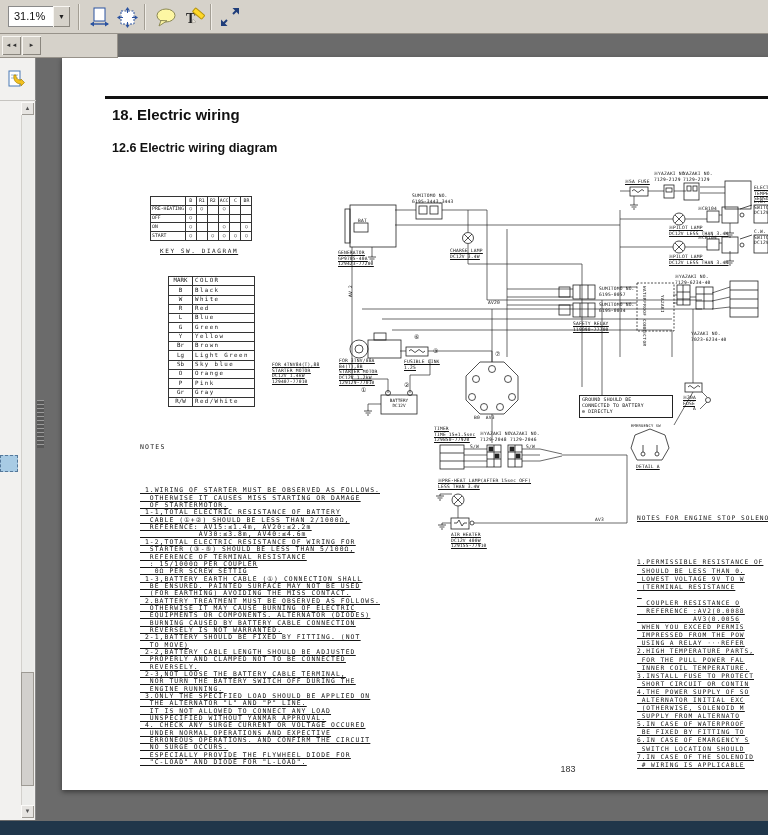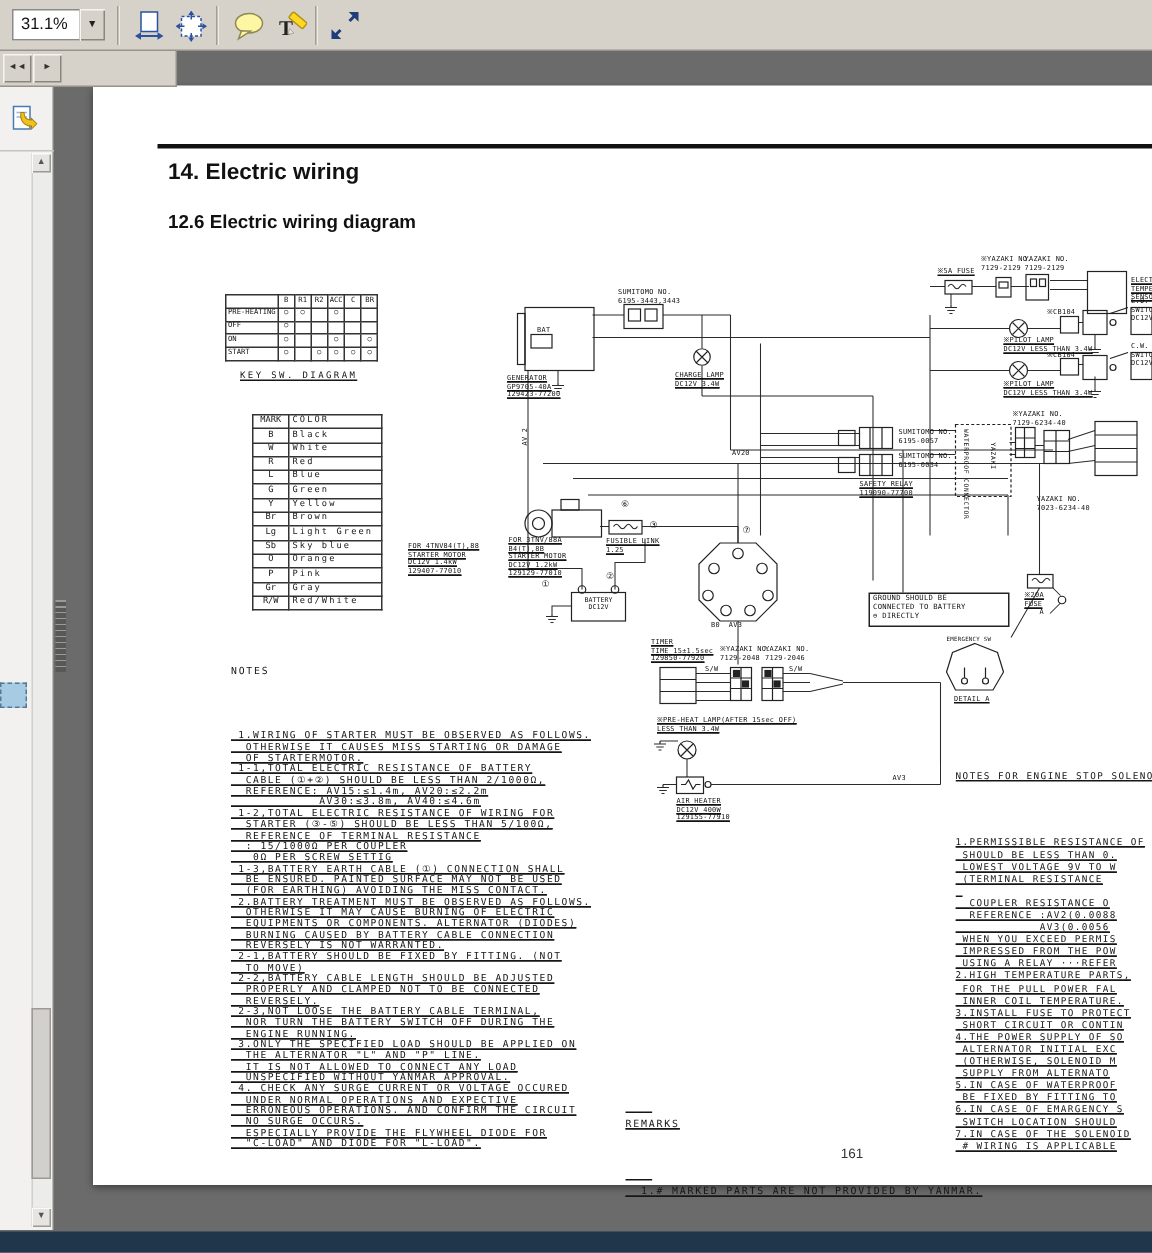--- a/index.html
+++ b/index.html
@@ -32,21 +32,21 @@
 .pagenum{position:absolute;left:486px;top:707px;width:40px;text-align:center;font-size:9px;color:#333}
 .keysw{position:absolute;left:88px;top:139px;border-collapse:collapse}
 .keysw td{border:1px solid #333;font:4.8px/1 "DejaVu Sans Mono",monospace;height:8.8px;min-width:11px;text-align:center;padding:0 1px;color:#161616}
 .keysw td:first-child{min-width:34px;text-align:left}
 .keysw-cap{position:absolute;left:98px;top:191px;font:6px/1 "DejaVu Sans Mono",monospace;letter-spacing:1.6px;text-decoration:underline;color:#161616}
 .markcolor{position:absolute;left:106px;top:219px;border-collapse:collapse}
 .markcolor td{border:1px solid #333;font:5.8px/1 "DejaVu Sans Mono",monospace;height:9.3px;padding:0 2px;color:#161616}
 .markcolor td:first-child{min-width:24px;text-align:center}
 .markcolor td:nth-child(2){min-width:62px;letter-spacing:1.4px}
 
-.notes{position:absolute;left:92px;top:351px;width:296px;white-space:pre;color:#161616}
+.notes{position:absolute;left:78px;top:351px;width:296px;white-space:pre;color:#161616}
 .notes .ntitle{font:6.5px/7.4px "DejaVu Sans Mono",monospace;letter-spacing:1.2px}
 .notes .nlines div{font:6.4px/7.35px "DejaVu Sans Mono",monospace;letter-spacing:1.05px}
 .rnotes{position:absolute;left:575px;top:421px;width:131px;overflow:hidden;white-space:pre;color:#161616}
 .rnotes .ntitle{font:6.2px/8.4px "DejaVu Sans Mono",monospace;letter-spacing:1px;text-decoration:underline}
 .rnotes .nlines div{font:6.2px/8.1px "DejaVu Sans Mono",monospace;letter-spacing:.95px}
 .remarks{position:absolute;left:355px;top:652px;white-space:pre;color:#161616}
 .remarks div{font:6.6px/9px "DejaVu Sans Mono",monospace;letter-spacing:1.2px}
 .ul,.ul div{text-decoration:underline}
 .blank{text-decoration:none !important}
 
@@ -132,21 +132,21 @@
   <div class="thumbsel"></div>
   <div class="vsb-track"></div>
   <button class="vsb-btn" style="top:44px">▲</button>
   <div class="vsb-thumb"></div>
   <button class="vsb-btn" style="top:747px">▼</button>
 </div>
 <div class="splitter"></div>
 
 <div class="page">
   <div class="headrule"></div>
-  <div class="h1">14. Electric wiring</div>
+  <div class="h1">18. Electric wiring</div>
   <div class="h2">12.6 Electric wiring diagram</div>
 
   <svg class="diagram-svg" width="535" height="380" viewBox="205 110 535 380">
     <g stroke="#2b2b2b" stroke-width="0.7" fill="none">
       <path d="M333,153 H354 M380,153 H425 M406,153 V175 M406,187 V207 M406,207 H520"></path>
       <path d="M425,153 V243 M333,168 H558 M425,243 H640 M300,252 H640 M320,262 H610 M330,273 H610"></path>
       <path d="M290,190 V322 M338,294 H344 M366,294 H430 V305 M445,172 V300"></path>
       <path d="M445,232 H511 M445,240 H511 M445,248 H511 M520,207 V330 M540,243 V338 M558,153 V300"></path>
       <path d="M558,162 H611 M623,162 H645 M558,190 H611 M623,190 H645 M657,158 H660 M657,186 H660"></path>
       <path d="M558,134 H568 M586,134 H602 M612,134 H624 M638,130 H663 M638,136 H663 M572,139 V146"></path>
@@ -468,21 +468,17 @@
 
   <div class="notes">
     <div class="ntitle">NOTES</div>
     <div class="nlines ul"><div> 1.WIRING OF STARTER MUST BE OBSERVED AS FOLLOWS.</div><div>  OTHERWISE IT CAUSES MISS STARTING OR DAMAGE</div><div>  OF STARTERMOTOR.</div><div> 1-1,TOTAL ELECTRIC RESISTANCE OF BATTERY</div><div>  CABLE (①+②) SHOULD BE LESS THAN 2/1000Ω,</div><div>  REFERENCE: AV15:≤1.4m, AV20:≤2.2m</div><div>            AV30:≤3.8m, AV40:≤4.6m</div><div> 1-2,TOTAL ELECTRIC RESISTANCE OF WIRING FOR</div><div>  STARTER (③-⑤) SHOULD BE LESS THAN 5/100Ω,</div><div>  REFERENCE OF TERMINAL RESISTANCE</div><div>  : 15/1000Ω PER COUPLER</div><div>   0Ω PER SCREW SETTIG</div><div> 1-3,BATTERY EARTH CABLE (①) CONNECTION SHALL</div><div>  BE ENSURED. PAINTED SURFACE MAY NOT BE USED</div><div>  (FOR EARTHING) AVOIDING THE MISS CONTACT.</div><div> 2.BATTERY TREATMENT MUST BE OBSERVED AS FOLLOWS.</div><div>  OTHERWISE IT MAY CAUSE BURNING OF ELECTRIC</div><div>  EQUIPMENTS OR COMPONENTS. ALTERNATOR (DIODES)</div><div>  BURNING CAUSED BY BATTERY CABLE CONNECTION</div><div>  REVERSELY IS NOT WARRANTED.</div><div> 2-1,BATTERY SHOULD BE FIXED BY FITTING. (NOT</div><div>  TO MOVE)</div><div> 2-2,BATTERY CABLE LENGTH SHOULD BE ADJUSTED</div><div>  PROPERLY AND CLAMPED NOT TO BE CONNECTED</div><div>  REVERSELY.</div><div> 2-3,NOT LOOSE THE BATTERY CABLE TERMINAL,</div><div>  NOR TURN THE BATTERY SWITCH OFF DURING THE</div><div>  ENGINE RUNNING.</div><div> 3.ONLY THE SPECIFIED LOAD SHOULD BE APPLIED ON</div><div>  THE ALTERNATOR "L" AND "P" LINE.</div><div>  IT IS NOT ALLOWED TO CONNECT ANY LOAD</div><div>  UNSPECIFIED WITHOUT YANMAR APPROVAL.</div><div> 4. CHECK ANY SURGE CURRENT OR VOLTAGE OCCURED</div><div>  UNDER NORMAL OPERATIONS AND EXPECTIVE</div><div>  ERRONEOUS OPERATIONS. AND CONFIRM THE CIRCUIT</div><div>  NO SURGE OCCURS.</div><div>  ESPECIALLY PROVIDE THE FLYWHEEL DIODE FOR</div><div>  "C-LOAD" AND DIODE FOR "L-LOAD".</div></div>
   </div>
   <div class="rnotes">
     <div class="ntitle">NOTES FOR ENGINE STOP SOLENOID</div>
     <div class="nlines ul"><div>1.PERMISSIBLE RESISTANCE OF</div><div> SHOULD BE LESS THAN 0.</div><div> LOWEST VOLTAGE 9V TO W</div><div> (TERMINAL RESISTANCE</div><div class="blank">&nbsp;</div><div>  COUPLER RESISTANCE O</div><div>  REFERENCE :AV2(0.0088</div><div>            AV3(0.0056</div><div> WHEN YOU EXCEED PERMIS</div><div> IMPRESSED FROM THE POW</div><div> USING A RELAY ···REFER</div><div>2.HIGH TEMPERATURE PARTS,</div><div> FOR THE PULL POWER FAL</div><div> INNER COIL TEMPERATURE.</div><div>3.INSTALL FUSE TO PROTECT</div><div> SHORT CIRCUIT OR CONTIN</div><div>4.THE POWER SUPPLY OF SO</div><div> ALTERNATOR INITIAL EXC</div><div> (OTHERWISE, SOLENOID M</div><div> SUPPLY FROM ALTERNATO</div><div>5.IN CASE OF WATERPROOF</div><div> BE FIXED BY FITTING TO</div><div>6.IN CASE OF EMARGENCY S</div><div> SWITCH LOCATION SHOULD</div><div>7.IN CASE OF THE SOLENOID</div><div> # WIRING IS APPLICABLE</div></div>
   </div>
 
-  <div class="remarks ul">
-    <div>REMARKS</div>
-    <div>  1.# MARKED PARTS ARE NOT PROVIDED BY YANMAR.</div>
-  </div>
-
-  <div class="pagenum">161</div>
+
+  <div class="pagenum">183</div>
 </div>
 
 <div class="statusbar"></div>
 
 </body></html>

